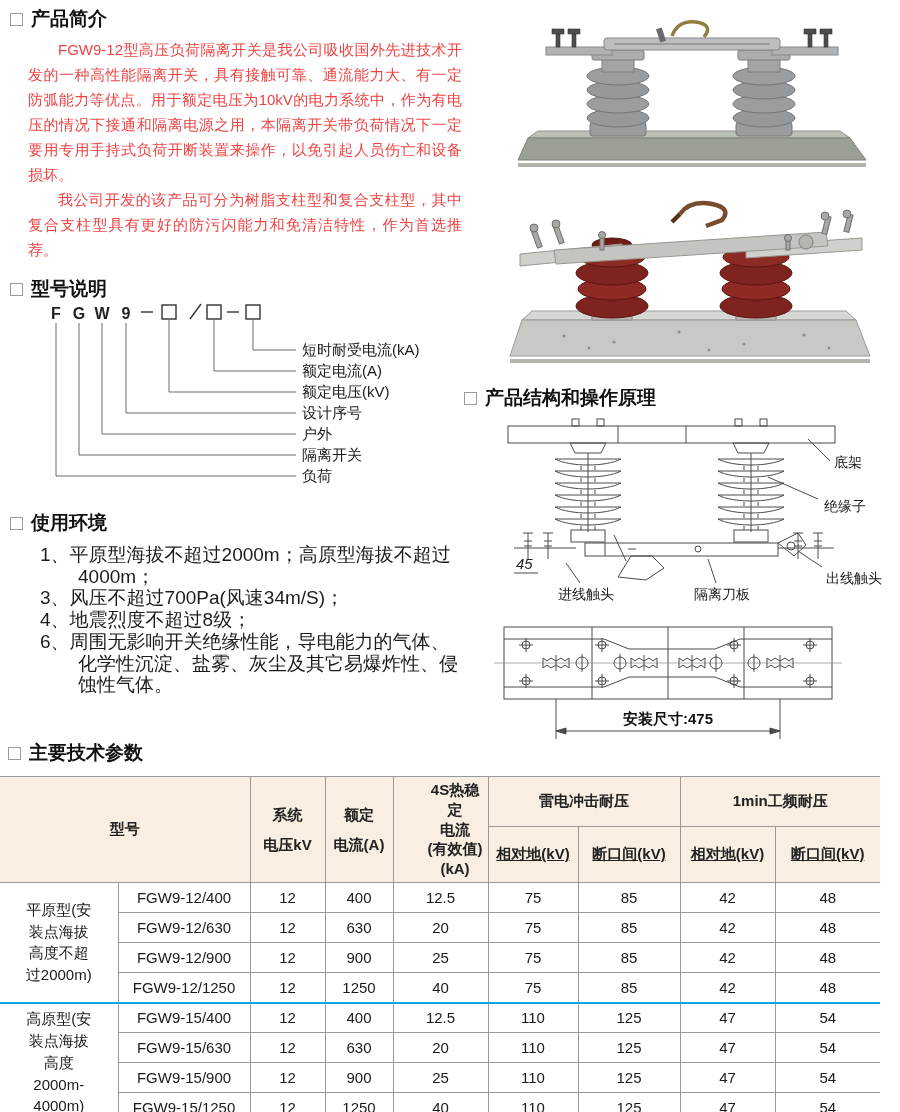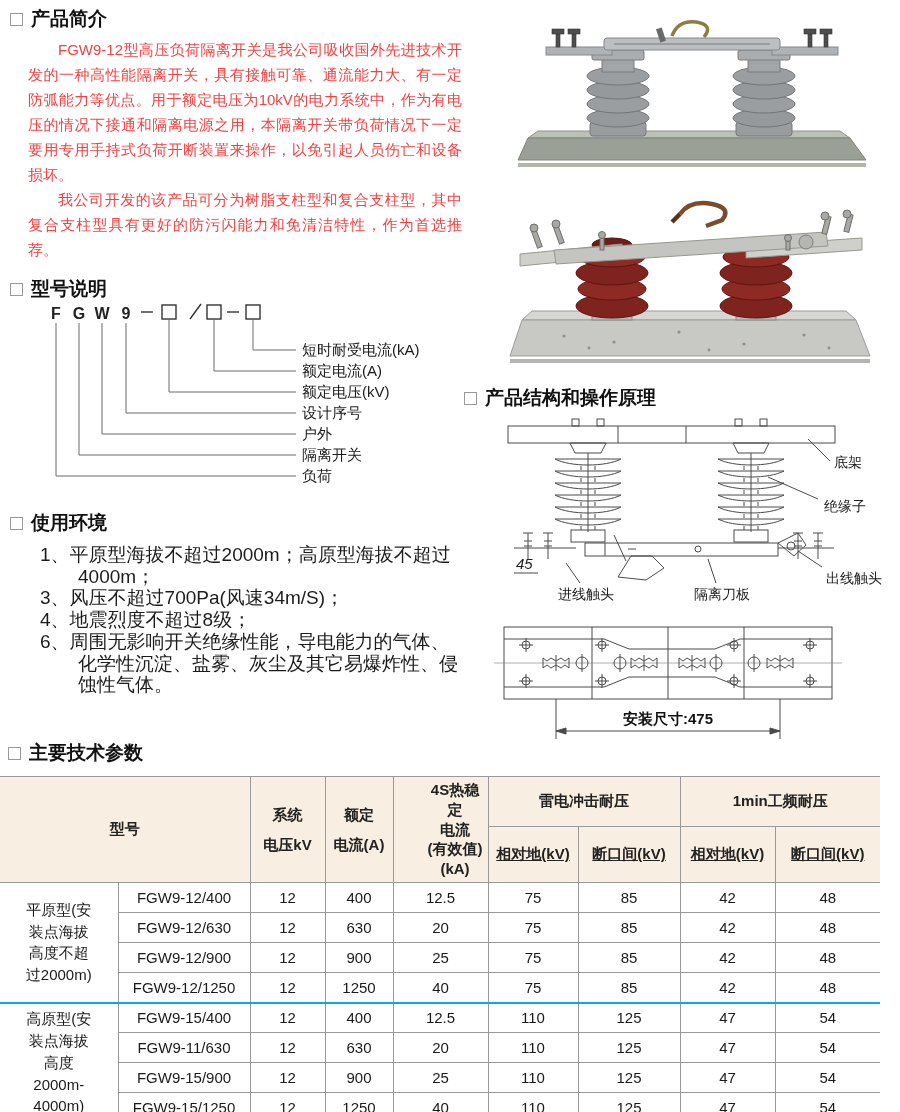--- a/index.html
+++ b/index.html
@@ -450,21 +450,21 @@
         <td>FGW9-15/400</td>
         <td>12</td>
         <td>400</td>
         <td>12.5</td>
         <td>110</td>
         <td>125</td>
         <td>47</td>
         <td>54</td>
       </tr>
       <tr>
-        <td>FGW9-11/630</td>
+        <td>FGW9-15/630</td>
         <td>12</td>
         <td>630</td>
         <td>20</td>
         <td>110</td>
         <td>125</td>
         <td>47</td>
         <td>54</td>
       </tr>
       <tr>
         <td>FGW9-15/900</td>

